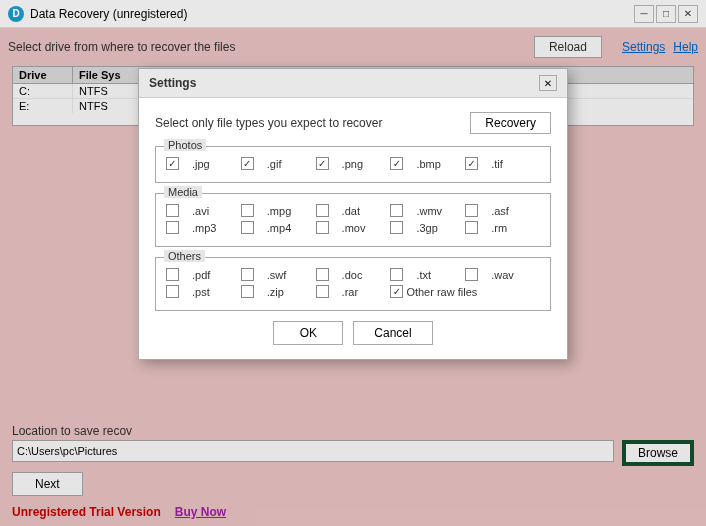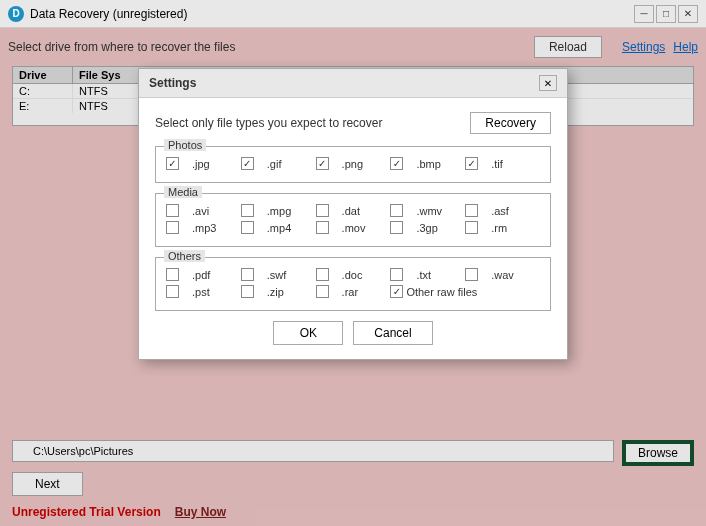--- a/index.html
+++ b/index.html
@@ -154,21 +154,21 @@
     }
     .save-row {
       display: flex;
       gap: 8px;
     }
     .save-input {
       flex: 1;
       height: 22px;
       border: 1px solid #aaa;
       background: white;
-      padding: 0 20px;
+      padding: 0 4px;
       font-size: 11px;
     }
     .browse-btn {
       background: white;
       border: 4px solid #14532d;
       padding: 2px 12px;
       cursor: pointer;
       font-size: 12px;
     }
 
@@ -196,21 +196,21 @@
       align-items: center;
       padding: 0 12px;
       gap: 14px;
     }
     .trial-text {
       color: #cc0000;
       font-weight: bold;
       font-size: 12px;
     }
     .buy-now {
-      color: #7f1d1d;
+      color: #a21caf;
       font-weight: bold;
       font-size: 12px;
       cursor: pointer;
       text-decoration: underline;
     }
 
     
     .dialog-overlay {
       position: absolute;
       top: 0; left: 0; right: 0; bottom: 0;
@@ -381,20 +381,21 @@
       <div class="drive-cell">C:</div>
       <div class="filesys-cell">NTFS</div>
     </div>
     <div class="drive-row">
       <div class="drive-cell">E:</div>
       <div class="filesys-cell">NTFS</div>
     </div>
   </div>
 
   <div class="bottom-area">
+    <div class="save-label">Location to save recov</div>
     <div class="save-row">
       <input class="save-input" type="text" value="C:\Users\pc\Pictures" style="">
       <button class="browse-btn">Browse</button>
     </div>
   </div>
 
   <div class="next-btn-area">
     <button class="next-btn">Next</button>
   </div>
 

